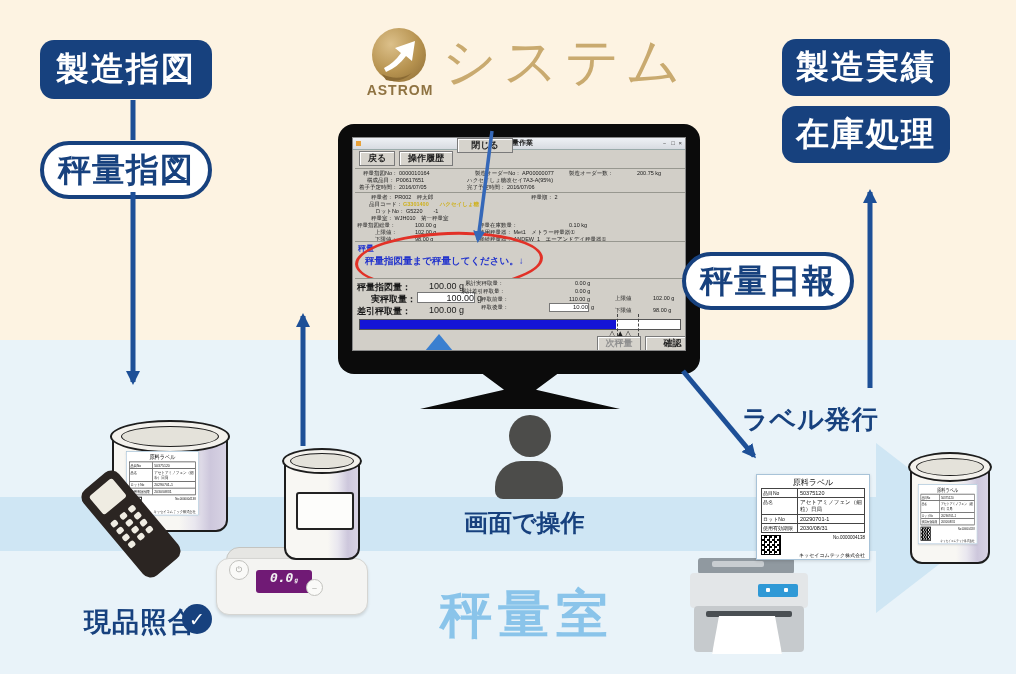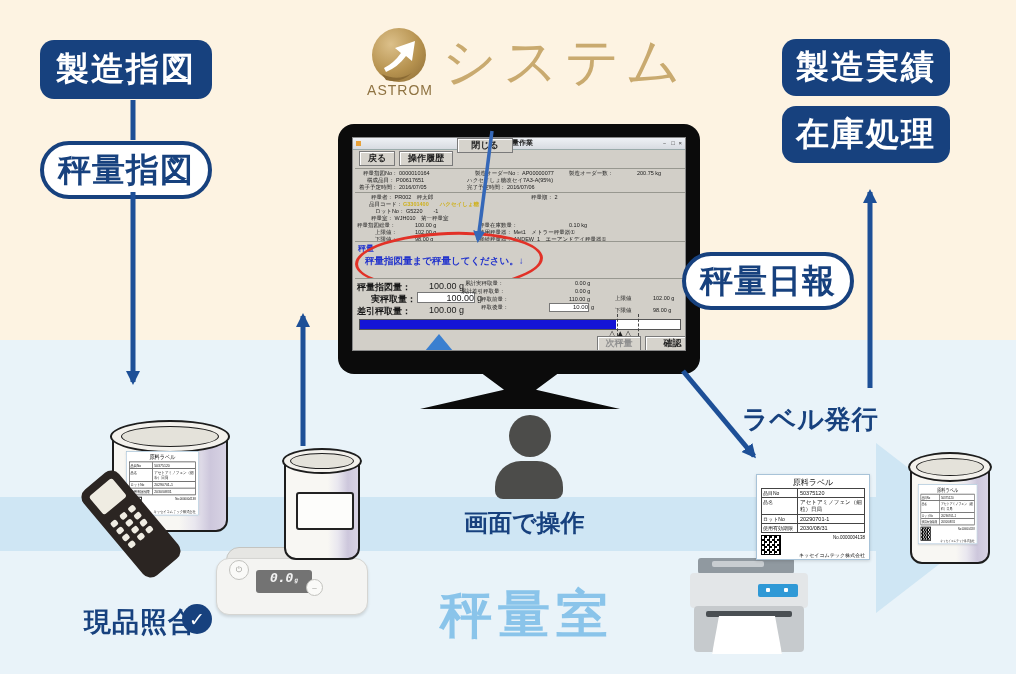--- a/index.html
+++ b/index.html
@@ -12,21 +12,21 @@
   .band-head{left:876px;top:443px;width:0;height:0;
     border-top:85px solid transparent;border-bottom:85px solid transparent;border-left:110px solid #cfe6f4}
   
   .badge{background:#17417e;color:#fff;border-radius:14px;display:flex;align-items:center;justify-content:center;
     font-weight:bold;font-size:33px;letter-spacing:2px}
   .pill{background:#fff;border:4px solid #17417e;color:#17417e;border-radius:34px;display:flex;align-items:center;
     justify-content:center;font-weight:bold;font-size:33px;letter-spacing:1px}
   
   .logo-circle{left:372px;top:28px;width:54px;height:54px;border-radius:50%;
     background:radial-gradient(circle at 35% 30%,#dcc08a,#b6924f 55%,#8a6a34 100%)}
-  .logo-brand{left:360px;top:82px;width:80px;text-align:center;font-size:14px;font-weight:normal;color:#8f7342;letter-spacing:1px}
+  .logo-brand{left:360px;top:82px;width:80px;text-align:center;font-size:14px;font-weight:bold;color:#8f7342;letter-spacing:1px}
   .sys-title{left:442px;top:26px;font-size:54px;font-weight:normal;color:#c9aa6f;letter-spacing:6px}
   
   .monitor{left:338px;top:124px;width:362px;height:250px;background:#0b0b0b;border-radius:16px}
   .stand{left:420px;top:372px;width:200px;height:37px;background:#0b0b0b;
     clip-path:polygon(30% 0,70% 0,58% 48%,100% 100%,0 100%,42% 48%)}
   .screen{left:352px;top:137px;width:334px;height:214px;background:#d2cfc8;border:1px solid #888;box-sizing:border-box;overflow:hidden}
   .titlebar{position:absolute;left:0;top:0;width:100%;height:11px;background:linear-gradient(#eef1f5,#d7dbe1);
     border-bottom:1px solid #9aa;font-size:7px;color:#222}
   .win-btn{position:absolute;right:2px;top:1px;font-size:6px;letter-spacing:1px;color:#333}
   .tb-icon{position:absolute;left:3px;top:3px;width:5px;height:5px;background:#e8a23a}
@@ -76,21 +76,21 @@
   .sc-screen{position:absolute;left:8px;top:8px;width:30px;height:24px;background:#efece2;border-radius:3px}
   .sc-keys{position:absolute;left:7px;top:42px;width:32px;display:grid;grid-template-columns:repeat(3,1fr);gap:3px}
   .sc-key{width:7px;height:6px;background:#efece2;border-radius:2px}
   
   .check-circle{left:182px;top:604px;width:30px;height:30px;border-radius:50%;background:#17417e;color:#fff;
     display:flex;align-items:center;justify-content:center;font-size:19px;font-weight:bold}
   
   .scale-plate{left:226px;top:547px;width:120px;height:27px;background:#e6e6e3;border:1px solid #c4c4c0;border-radius:13px}
   .scale-body{left:216px;top:558px;width:150px;height:55px;background:#f4f4f2;border:1px solid #d5d5d2;border-radius:13px;
     box-shadow:0 2px 3px rgba(0,0,0,.12)}
-  .scale-disp{left:256px;top:570px;width:56px;height:23px;background:#737373;border-radius:3px;color:#f2f2f2;
+  .scale-disp{left:256px;top:570px;width:56px;height:23px;background:#701a75;border-radius:3px;color:#f2f2f2;
     display:flex;align-items:baseline;justify-content:center;font-family:"DejaVu Sans Mono","Liberation Mono",monospace;
     font-style:italic;font-weight:bold;font-size:13px}
   .scale-btn{position:absolute;border-radius:50%;background:#fafaf8;border:1.5px solid #c2c2be;box-sizing:border-box;
     display:flex;align-items:center;justify-content:center;color:#9a9a96;font-size:8px}
   
   .pr-lid{left:698px;top:558px;width:96px;height:16px;background:#9099a0;border-radius:3px}
   .pr-handle{left:712px;top:561px;width:52px;height:6px;background:#c8cdd1;border-radius:2px}
   .pr-upper{left:690px;top:573px;width:118px;height:35px;background:#e3e6e8;border-radius:4px}
   .pr-stripe{left:758px;top:584px;width:40px;height:13px;background:#2f99d6;border-radius:2px}
   .pr-dot{position:absolute;width:4px;height:4px;background:#fff;border-radius:1px;top:4px}

